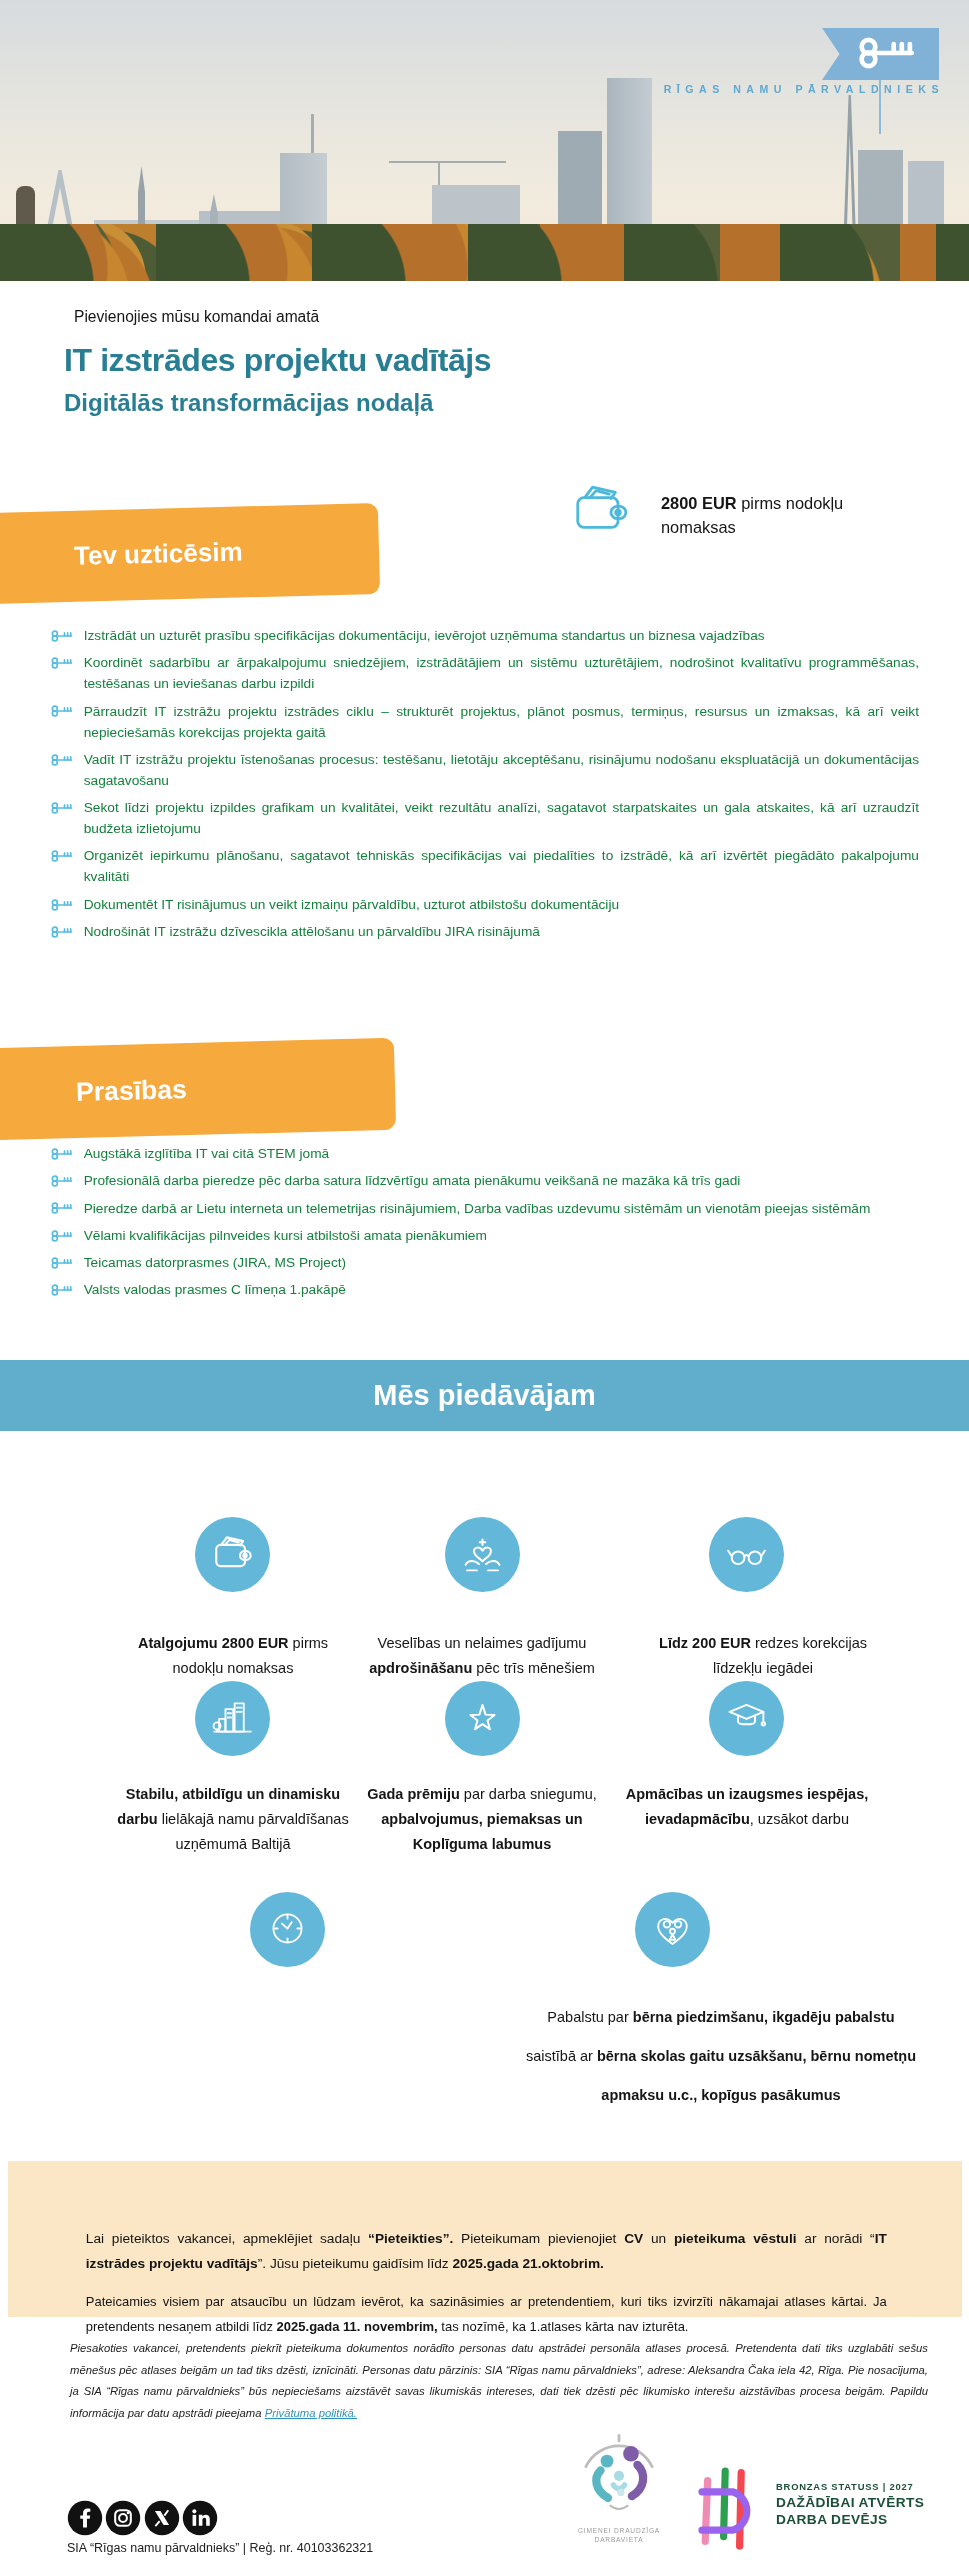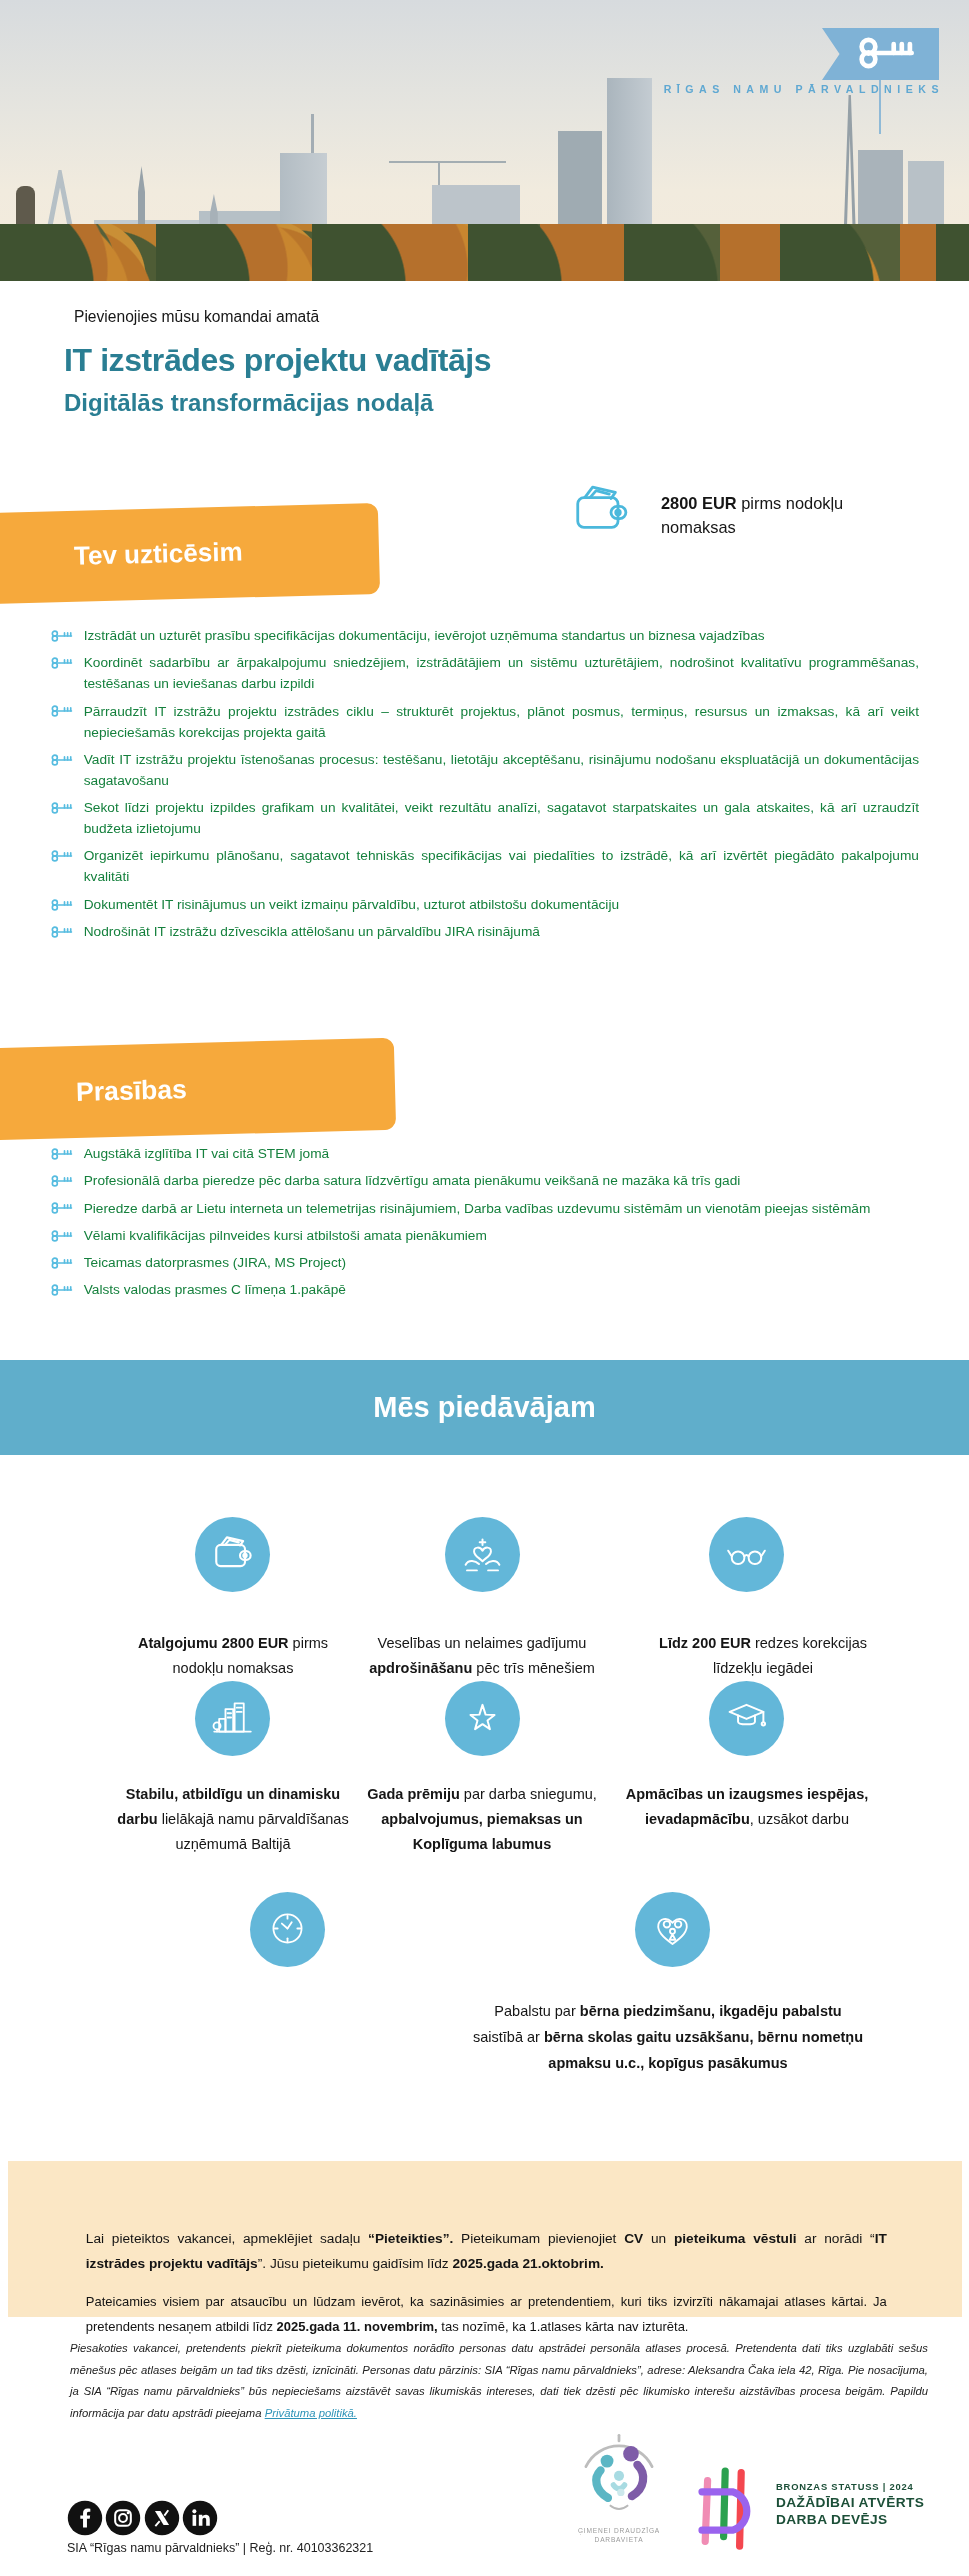--- a/index.html
+++ b/index.html
@@ -69,34 +69,34 @@
 
   
   .blist{position:absolute;left:50px;width:869px;list-style:none;}
   .duties{top:625px;}
   .reqs{top:1143px;}
   .blist li{display:flex;gap:10.2px;margin-bottom:6.3px;font-size:13.7px;line-height:21px;color:#15803d;}
   .blist li svg{flex:0 0 23.5px;margin-top:3.9px;}
   .blist li .bt{flex:1;text-align:justify;}
 
   
-  .blue-band{position:absolute;left:0;top:1360px;width:969px;height:95px;background:var(--blue_band);
+  .blue-band{position:absolute;left:0;top:1360px;width:969px;height:71px;background:var(--blue_band);
     display:flex;align-items:center;justify-content:center;}
   .blue-band h2{color:#fff;font-size:29px;font-weight:bold;}
 
   
   .bcircle{position:absolute;width:75px;height:75px;border-radius:50%;background:var(--circle_blue);
     display:flex;align-items:center;justify-content:center;}
   .btext{position:absolute;transform:translateX(-50%);text-align:center;font-size:14.5px;line-height:25px;color:#161616;}
   .c-r1a{left:195px;top:1517px;} .c-r1b{left:445px;top:1517px;} .c-r1c{left:709px;top:1517px;}
   .t-r1a{left:233px;top:1631px;width:242px;} .t-r1b{left:482px;top:1631px;width:266px;} .t-r1c{left:763px;top:1631px;width:258px;}
   .c-r2a{left:195px;top:1681px;} .c-r2b{left:445px;top:1681px;} .c-r2c{left:709px;top:1681px;}
   .t-r2a{left:233px;top:1782px;width:242px;} .t-r2b{left:482px;top:1782px;width:258px;} .t-r2c{left:747px;top:1782px;width:266px;}
   .c-r3a{left:250px;top:1892px;} .c-r3b{left:635px;top:1892px;}
-  .t-r3a{left:288px;top:1998px;width:360px;line-height:26.6px;} .t-r3b{left:668px;top:1998px;width:391px;line-height:26px;}
+  .t-r3a{left:288px;top:1998px;width:360px;line-height:26.6px;} .t-r3b{left:721px;top:1998px;width:391px;line-height:39px;}
 
   
   .apply-box{position:absolute;left:7.8px;top:2161px;width:954px;height:156px;background:var(--cream);
     padding:33px 75px 0 78px;}
   .apply-box p{text-align:justify;color:#141414;}
   .apply-p1{font-size:13.7px;line-height:25px;margin-top:32px;}
   .apply-p2{font-size:13px;line-height:25px;margin-top:12.5px;}
 
   
   .fineprint{position:absolute;left:70px;top:2338px;width:858px;font-style:italic;font-size:11.3px;
@@ -505,19 +505,19 @@
 
   <div class="div-badge-logo">
     <svg width="72" height="88" viewBox="0 0 90 110" fill="none" stroke-linecap="round">
       <path d="M17 22 L14 98" stroke="#F08CB4" stroke-width="9"></path>
       <path d="M39 10 L37 92" stroke="#2BA14F" stroke-width="9"></path>
       <path d="M59 12 L57 104" stroke="#F4474F" stroke-width="9"></path>
       <path d="M10 36 L48 36 A25 25 0 0 1 48 84 L10 84" stroke="#9A63EE" stroke-width="9" fill="none" stroke-linejoin="round"></path>
     </svg>
   </div>
   <div class="div-badge-text">
-    <div class="div-l1">BRONZAS STATUSS | 2024</div>
+    <div class="div-l1">BRONZAS STATUSS | 2027</div>
     <div class="div-l2">DAŽĀDĪBAI ATVĒRTS</div>
     <div class="div-l3">DARBA DEVĒJS</div>
   </div>
 
 </div>
 
 
 </body></html>

